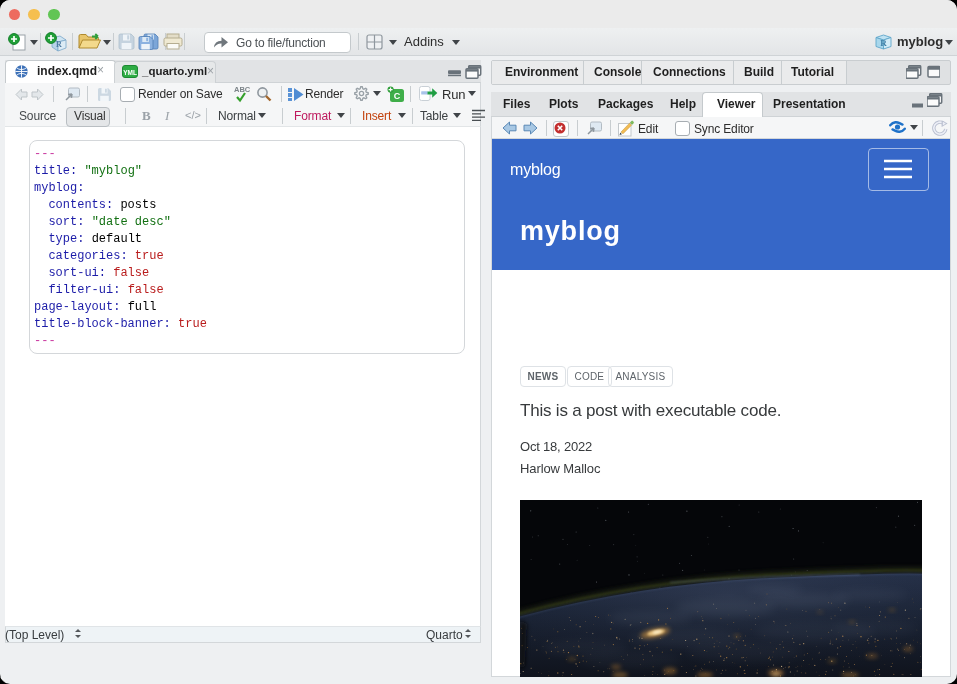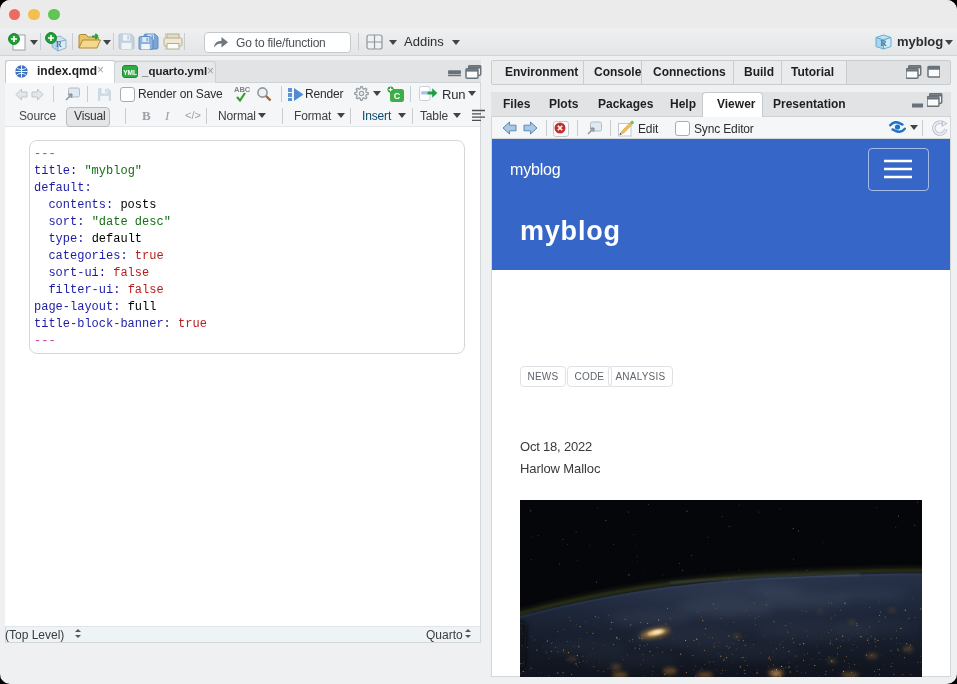--- a/index.html
+++ b/index.html
@@ -201,45 +201,45 @@
     <span class="abs" style="left:61px;top:46.5px;width:42px;height:18px;background:#e4e6e8;border:1px solid #b9bec2;border-radius:4px;"></span>
     <span class="abs lbl" style="left:69px;top:49px;color:#333;">Visual</span>
     <div class="abs sep" style="left:120px;top:48px;height:16px;"></div>
     <span class="abs" style="left:137px;top:48px;font-size:13px;font-weight:bold;color:#9ba2a8;font-family:'Liberation Serif',serif;">B</span>
     <span class="abs" style="left:160px;top:48px;font-size:13px;font-style:italic;color:#9ba2a8;font-family:'Liberation Serif',serif;">I</span>
     <span class="abs" style="left:180px;top:49px;font-size:11px;color:#9ba2a8;">&lt;/&gt;</span>
     <div class="abs sep" style="left:201px;top:48px;height:16px;"></div>
     <span class="abs lbl" style="left:213px;top:49px;color:#3c4043;">Normal</span>
     <span class="abs caret" style="left:253px;top:53px;"></span>
     <div class="abs sep" style="left:277px;top:48px;height:16px;"></div>
-    <span class="abs lbl" style="left:289px;top:49px;color:#404040;">Format</span>
+    <span class="abs lbl" style="left:289px;top:49px;color:#be185d;">Format</span>
     <span class="abs caret" style="left:332px;top:53px;"></span>
     <div class="abs sep" style="left:345px;top:48px;height:16px;"></div>
-    <span class="abs lbl" style="left:357px;top:49px;color:#0c4a6e;">Insert</span>
+    <span class="abs lbl" style="left:357px;top:49px;color:#c2410c;">Insert</span>
     <span class="abs caret" style="left:393px;top:53px;"></span>
     <div class="abs sep" style="left:407px;top:48px;height:16px;"></div>
     <span class="abs lbl" style="left:415px;top:49px;color:#3c4043;">Table</span>
     <span class="abs caret" style="left:448px;top:53px;"></span>
     <svg class="abs" style="left:467px;top:49px;" width="13" height="12" viewBox="0 0 13 12">
         <path d="M0 1.5 H13 M0 4.8 H9 M0 8.1 H13 M0 11.4 H9" stroke="#4a4f53" stroke-width="1.3"></path>
       </svg>
 
     <div class="abs" style="left:0;top:67px;width:476px;height:499px;background:#fff;border-left:-2px solid #d3d7da;border-right:1px solid #d3d7da;box-sizing:border-box;"></div>
 
     <div class="abs" style="left:0;top:566px;width:476px;height:17px;background:#eef3f6;border:1px solid #d3d7da;border-top:1px solid #e0e4e7;box-sizing:border-box;"></div>
     <span class="abs" style="left:0px;top:568px;font-size:12px;color:#383c3f;">(Top Level)</span>
     <span class="abs updown" style="left:70px;top:569px;"></span>
     <span class="abs" style="left:421px;top:568px;font-size:12px;color:#383c3f;">Quarto</span>
     <span class="abs updown" style="left:460px;top:569px;"></span>
   </div>
 
   <div class="abs codeblock"></div>
   <div class="abs code" style="left:34px;top:146px;"><span class="cdash">---</span>
 <span class="ckey">title:</span> <span class="cstr">"myblog"</span>
-<span class="ckey">default:</span>
+<span class="ckey">myblog:</span>
   <span class="ckey">contents:</span> <span class="cplain">posts</span>
   <span class="ckey">sort:</span> <span class="cstr">"date desc"</span>
   <span class="ckey">type:</span> <span class="cplain">default</span>
   <span class="ckey">categories:</span> <span class="cbool">true</span>
   <span class="ckey">sort-ui:</span> <span class="cbool">false</span>
   <span class="ckey">filter-ui:</span> <span class="cbool">false</span>
 <span class="ckey">page-layout:</span> <span class="cplain">full</span>
 <span class="ckey">title-block-banner:</span> <span class="cbool">true</span>
 <span class="cdash">---</span></div>
 
@@ -327,23 +327,24 @@
 
     <div class="abs" style="left:0;top:79px;width:460px;height:538px;background:#fff;border:1px solid #d3d7da;border-top:none;box-sizing:border-box;"></div>
     <div class="abs blue" style="left:1px;top:79px;width:458px;height:131px;"></div>
     <span class="abs" style="left:19px;top:101px;font-size:16px;letter-spacing:-0.2px;color:#fff;">myblog</span>
     <span class="abs" style="left:377px;top:88px;width:59px;height:41px;border:1px solid rgba(255,255,255,0.55);border-radius:4px;"></span>
     <svg class="abs" style="left:392px;top:99px;" width="30" height="20" viewBox="0 0 30 20">
       <path d="M1 2 H29 M1 10 H29 M1 18 H29" stroke="#fff" stroke-width="2.6"></path>
     </svg>
     <span class="abs" style="left:29px;top:156px;font-size:27px;letter-spacing:0.8px;font-weight:bold;color:#fff;">myblog</span>
 
-    <span class="abs pill" style="left:29px;top:306px;">NEWS</span>
+    <span class="abs pill" style="left:29px;top:306px;font-weight:bold;">NEWS</span>
     <span class="abs pill" style="left:76px;top:306px;">CODE</span>
     <span class="abs pill" style="left:117px;top:306px;">ANALYSIS</span>
+    <span class="abs" style="left:29px;top:341px;font-size:17px;letter-spacing:-0.2px;color:#373a3c;">This is a post with executable code.</span>
     <span class="abs" style="left:29px;top:379px;font-size:13px;letter-spacing:-0.2px;color:#373a3c;">Oct 18, 2022</span>
     <span class="abs" style="left:29px;top:401px;font-size:13px;letter-spacing:-0.1px;color:#373a3c;">Harlow Malloc</span>
 
     <svg class="abs" style="left:29px;top:440px;" width="402" height="177" viewBox="0 0 402 177" id="earth">
       <rect x="0" y="0" width="402" height="177" fill="#050609"></rect>
       <circle cx="271.5" cy="75.0" r="0.4" fill="#c8cfda" opacity="0.34"></circle>
       <circle cx="158.6" cy="94.7" r="0.5" fill="#c8cfda" opacity="0.37"></circle>
       <circle cx="238.8" cy="12.0" r="0.6" fill="#c8cfda" opacity="0.28"></circle>
       <circle cx="108.6" cy="12.0" r="0.5" fill="#c8cfda" opacity="0.47"></circle>
       <circle cx="11.1" cy="59.4" r="0.4" fill="#c8cfda" opacity="0.47"></circle>

